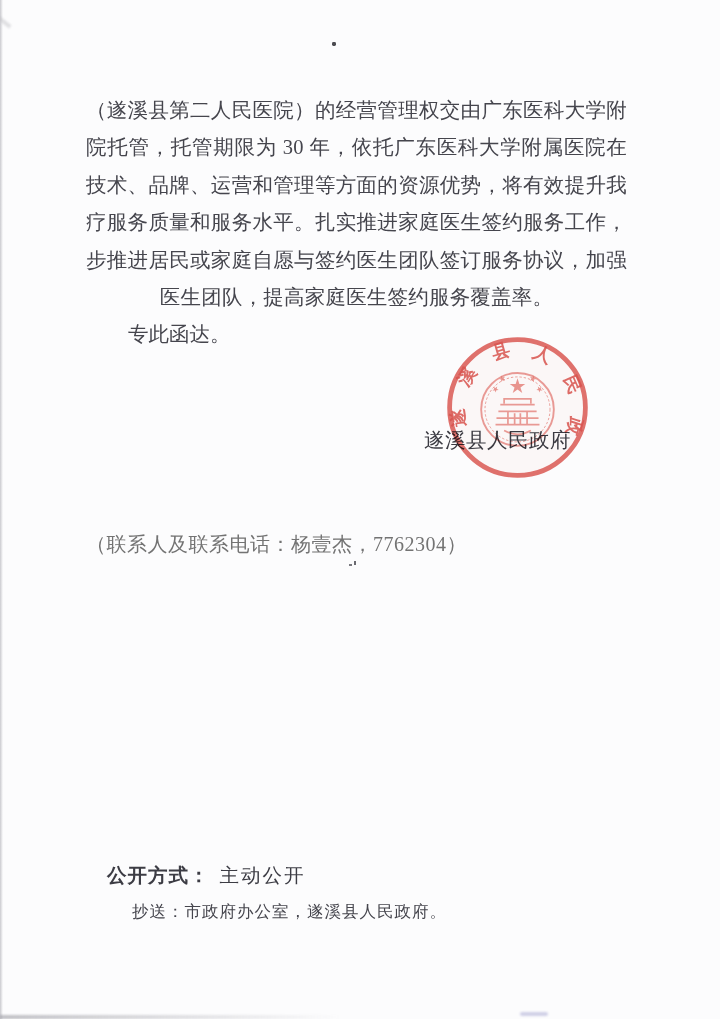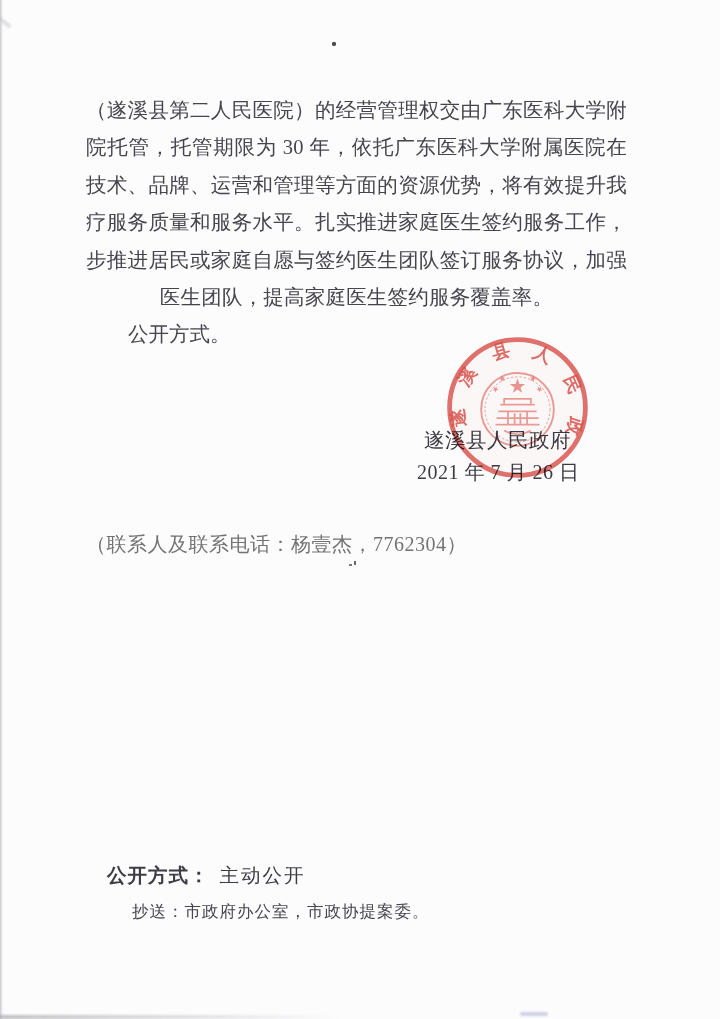--- a/index.html
+++ b/index.html
@@ -101,24 +101,23 @@
 
   <div class="body-text">
     <div class="jline">（遂溪县第二人民医院）的经营管理权交由广东医科大学附属医</div>
     <div class="jline">院托管，托管期限为 30 年，依托广东医科大学附属医院在医疗</div>
     <div class="jline">技术、品牌、运营和管理等方面的资源优势，将有效提升我县医</div>
     <div class="jline">疗服务质量和服务水平。扎实推进家庭医生签约服务工作，进一</div>
     <div class="jline">步推进居民或家庭自愿与签约医生团队签订服务协议，加强签约</div>
     <div class="nline">医生团队，提高家庭医生签约服务覆盖率。</div>
   </div>
 
-  <div class="closing">公开方式。</div>
+  <div class="closing">专此函达。</div>
 
   <div class="signature">遂溪县人民政府</div>
-  <div class="sig-date">2021 年 7 月 26 日</div>
 
   <div class="seal">
     <svg viewBox="0 0 160 160" width="153" height="153">
       <defs>
         <path id="star5" d="M 0 -1 L -0.225 -0.309 L -0.951 -0.309 L -0.363 0.118 L -0.588 0.809 L 0 0.382 L 0.588 0.809 L 0.363 0.118 L 0.951 -0.309 L 0.225 -0.309 Z"></path>
         <path id="sealArc" d="M 27 101 A 56.5 56.5 0 1 1 133 101" fill="none"></path>
       </defs>
 
       <circle class="ring" cx="80" cy="80" r="71" fill="rgba(235,130,120,0.05)" stroke-width="5"></circle>
 
@@ -145,15 +144,15 @@
         </g>
       </g>
     </svg>
   </div>
 
   <div class="contact">（联系人及联系电话：杨壹杰，7762304）</div>
 
   <div class="publicity">
     <span class="pub-label">公开方式：</span><span class="pub-value">主动公开</span>
   </div>
-  <div class="cc">抄送：市政府办公室，市政协提案委。</div>
+  <div class="cc">抄送：市政府办公室，遂溪县人民政府。</div>
 
 </div>
 
 </body></html>

